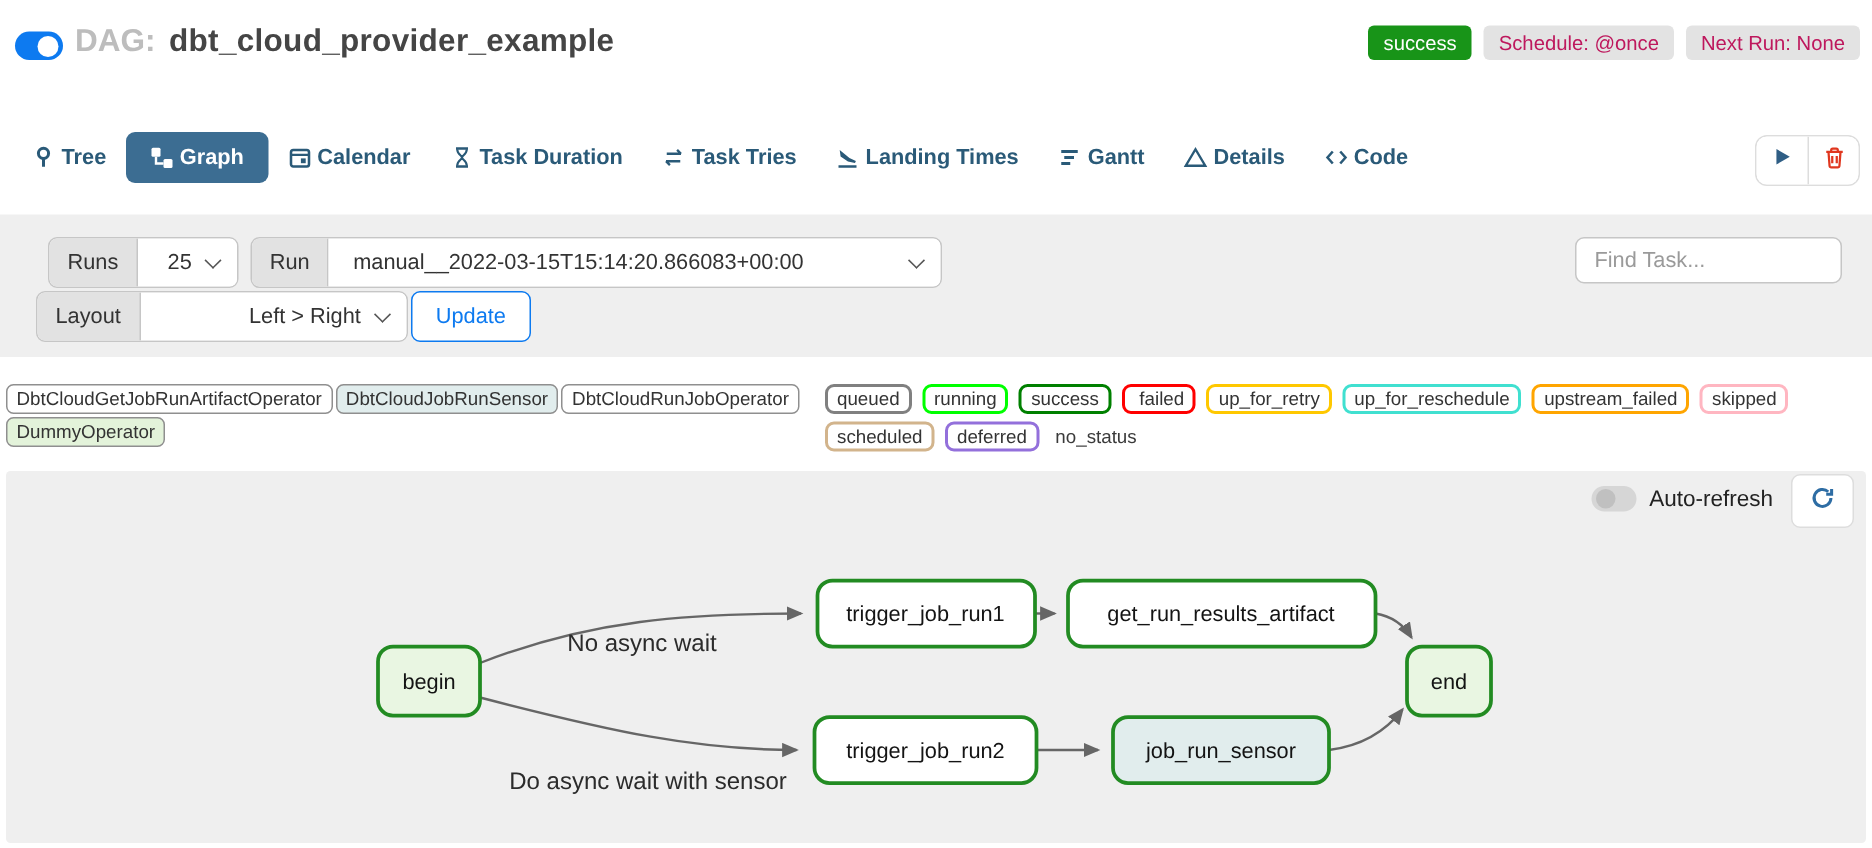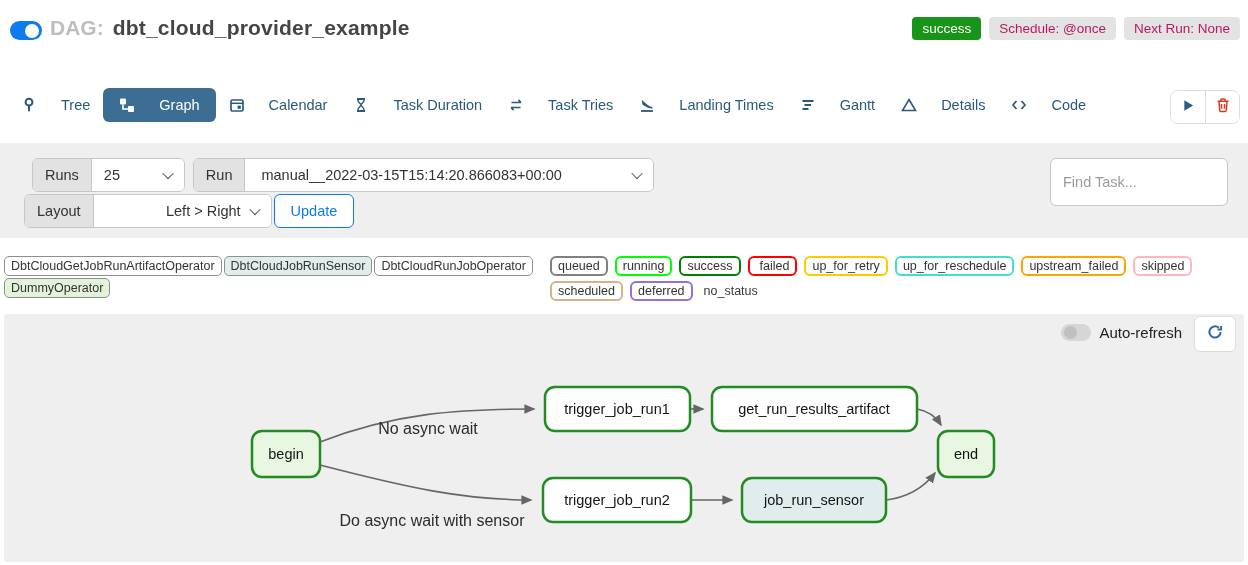--- a/index.html
+++ b/index.html
@@ -11,39 +11,39 @@
   .toggle { width:32px; height:19px; border-radius:10px; position:relative; flex:0 0 auto; cursor:pointer; }
   .toggle .knob { position:absolute; top:2.5px; right:3px; width:14px; height:14px; border-radius:50%; background:#fff; }
   .dag-label { margin-left:8px; font-size:21px; font-weight:bold; color:#bdbdbd; }
   .dag-title { margin-left:9px; font-size:21px; font-weight:bold; color:#454545; letter-spacing:.2px; }
   .header-badges { margin-left:auto; display:flex; gap:8px; align-items:flex-start; margin-top:-8px; }
   .badge { font-size:13.5px; padding:4px 10px; border-radius:4px; background:#e3e3e3; color:#be185d; white-space:nowrap; }
   .badge.success { color:#fff; }
 
   
   .tabs { position:absolute; top:88px; left:8px; display:flex; align-items:center; }
-  .tab { display:flex; align-items:flex-end; gap:24px; padding:9px 13px; font-size:14.5px; color:#2a5a78; border-radius:6px; cursor:pointer; white-space:nowrap; }
+  .tab { display:flex; align-items:flex-end; gap:4px; padding:9px 13px; font-size:14.5px; color:#2a5a78; border-radius:6px; cursor:pointer; white-space:nowrap;font-weight:bold; }
   .tab svg { display:block; }
   .tab.active { color:#fff; padding:9px 16px; }
   .actions { position:absolute; top:90px; right:8px; display:flex; border:1px solid #ddd; border-radius:8px; background:#fff; overflow:hidden; }
   .actions .abtn { width:34px; height:32px; display:flex; align-items:center; justify-content:center; cursor:pointer; background:#fff; }
   .actions .abtn + .abtn { border-left:1px solid #ddd; }
 
   
   .filter-panel { position:absolute; top:143px; left:0; right:0; height:95px; background:#efefef; }
   .frow { position:absolute; left:24px; display:flex; align-items:center; }
   .frow1 { top:15px; }
   .frow2 { top:51px; }
   .ig { display:flex; align-items:stretch; height:34px; border-radius:6px; overflow:hidden; border:1px solid #c6c6c6; background:#fff; }
   .ig .addon { background:#e2e2e2; display:flex; align-items:center; padding:0 12px; font-size:14.5px; color:#333; border-right:1px solid #c6c6c6; }
   .ig input { border:none; outline:none; font-size:14.5px; color:#333; padding:0 12px; font-family:inherit; background:#fff; }
   .selectbox { display:flex; align-items:center; gap:10px; padding:0 12px; background:#fff; font-size:14.5px; color:#333; cursor:pointer; }
   .caret { width:8px; height:8px; border-right:1.8px solid #555; border-bottom:1.8px solid #555; transform:rotate(45deg) translate(-1px,-1px); flex:0 0 auto; }
   .gap { width:8px; flex:0 0 auto; }
-  .find-task { position:absolute; right:20px; top:15px; width:178px; height:48px; border:1px solid #c6c6c6; border-radius:6px; padding:0 12px; font-size:14.5px; color:#333; outline:none; background:#fff; font-family:inherit; }
+  .find-task { position:absolute; right:20px; top:15px; width:178px; height:31px; border:1px solid #c6c6c6; border-radius:6px; padding:0 12px; font-size:14.5px; color:#333; outline:none; background:#fff; font-family:inherit; }
   .find-task::placeholder { color:#9a9a9a; }
   .update-btn { height:34px; margin-left:2px; padding:0 16px; background:#fff; border:1.5px solid; border-radius:6px; font-size:14.5px; cursor:pointer; font-family:inherit; }
 
   
   .legend { position:absolute; top:256px; left:4px; right:4px; }
   .op-badges { position:absolute; left:0; top:0; width:540px; display:flex; flex-wrap:wrap; gap:2px; }
   .state-badges { position:absolute; left:546px; top:0; width:694px; display:flex; flex-wrap:wrap; gap:7px; row-gap:5px; align-items:center; }
   .lbadge { font-size:12.5px; color:#333; background:#fff; border:1px solid #8f8f8f; border-radius:5px; padding:2px 6px; white-space:nowrap; }
   .sbadge { font-size:12.5px; color:#333; background:#fff; border:2px solid #888; border-radius:6px; padding:1px 6px; white-space:nowrap; }
   .no-status { font-size:12.5px; color:#3a3a3a; padding:1px 4px; }
@@ -170,21 +170,21 @@
             <path d="M2.5 4.3 H13.5 M5.8 4.3 V3 a1 1 0 0 1 1-1 h2.4 a1 1 0 0 1 1 1 v1.3 M4 4.3 l.7 9.2 a1.2 1.2 0 0 0 1.2 1.1 h4.2 a1.2 1.2 0 0 0 1.2-1.1 l.7-9.2 M6.5 7 v4.8 M9.5 7 v4.8" fill="none" stroke="#e0371f" stroke-width="1.5"></path>
           </svg></span>
     </div>
   </div>
 
   <div class="filter-panel">
     <div class="frow frow1">
       <div class="gap"></div>
       <div class="ig">
         <div class="addon">Runs</div>
-        <div class="selectbox" style="width:92px; justify-content:space-between">
+        <div class="selectbox" style="width:66px; justify-content:flex-end">
           <span>25</span>
           <span class="caret"></span>
         </div>
       </div>
       <div class="gap"></div>
       <div class="ig">
         <div class="addon">Run</div>
         <div class="selectbox" style="width:408px; justify-content:space-between; padding-left:16px">
           <span>manual__2022-03-15T15:14:20.866083+00:00</span>
           <span class="caret"></span>

